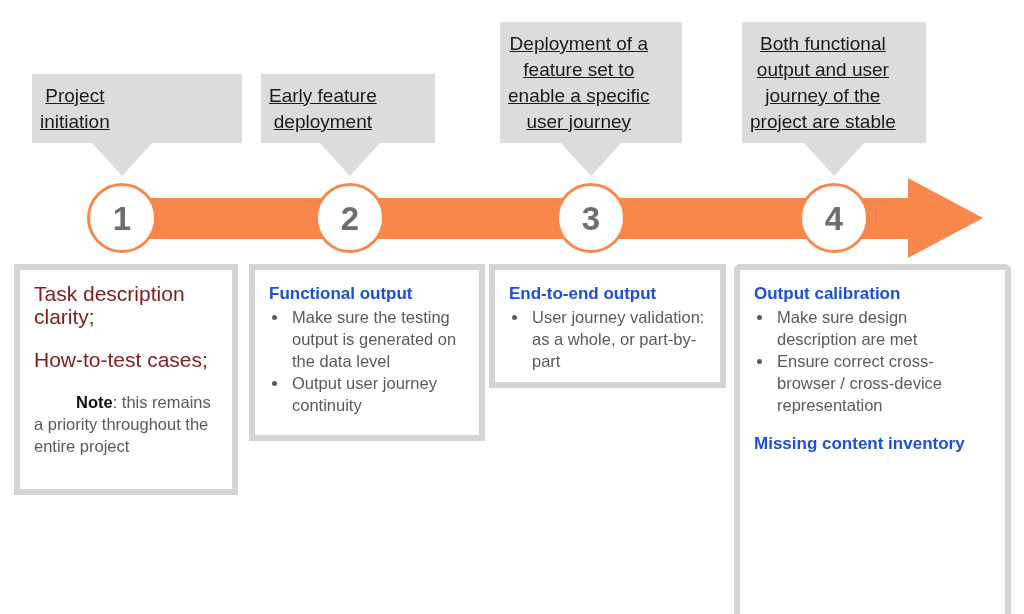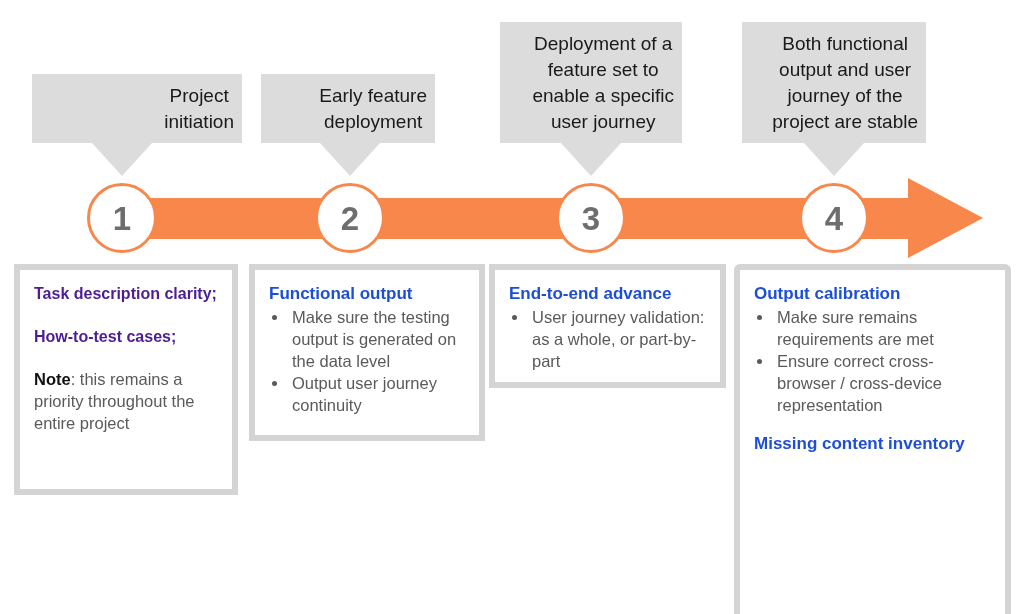--- a/index.html
+++ b/index.html
@@ -23,22 +23,23 @@
   .callout {
     position: absolute;
     background: #dcdcdc;
     box-sizing: border-box;
     text-align: center;
     color: #1a1a1a;
     font-size: 19px;
     line-height: 26px;
     display: flex;
     align-items: center;
-    justify-content: flex-end;
+    justify-content: flex-start;
     padding: 6px 8px;
+    text-decoration: underline;
   }
   .callout .clabel {
     display: block;
     white-space: pre-line;
   }
   .pointer {
     position: absolute;
     width: 0;
     height: 0;
     border-left: 30px solid transparent;
@@ -103,30 +104,31 @@
     margin: 0;
     padding: 0 0 0 3px;
   }
   .detailbox .gap {
     height: 20px;
   }
   .detailbox .gap-sm {
     height: 16px;
   }
   .strongline {
-    font-weight: bold;
-    color: #4c1d95;
-    font-size: 16px;
+    font-weight: normal;
+    color: #7f1d1d;
+    font-size: 21px;
     line-height: 23px;
   }
   .noteline {
     color: #5a5a5a;
   }
   .noteline b {
     color: #111111;
+    margin-left: 42px;
   }
 </style>
 </head>
 <body>
 
 <div id="stage">
 
   <div class="callout" style="left:32px; top:74px; width:210px; height:69px;">
     <span class="clabel">Project
 initiation</span>
@@ -181,29 +183,29 @@
 
   <div class="detailbox" style="left:249px; top:264px; width:236px; height:177px;">
     <div class="sec-title">Functional output</div>
     <ul>
       <li>Make sure the testing output is generated on the data level</li>
       <li>Output user journey continuity</li>
     </ul>
   </div>
 
   <div class="detailbox" style="left:489px; top:264px; width:237px; height:124px;">
-    <div class="sec-title">End-to-end advance</div>
+    <div class="sec-title">End-to-end output</div>
     <ul>
       <li>User journey validation: as a whole, or part-by-part</li>
     </ul>
   </div>
 
   <div class="detailbox" style="left:734px; top:264px; width:277px; height:397px;border-radius:6px;">
     <div class="sec-title">Output calibration</div>
     <ul>
-      <li>Make sure remains requirements are met</li>
+      <li>Make sure design description are met</li>
       <li>Ensure correct cross-browser / cross-device representation</li>
     </ul>
     <div class="gap-sm"></div>
     <div class="sec-title">Missing content inventory</div>
   </div>
 
 </div>
 
 </body></html>

